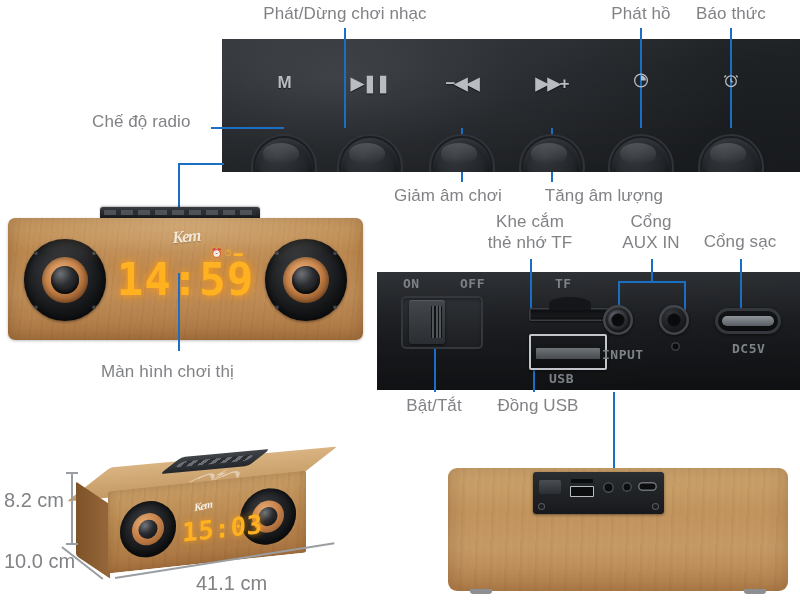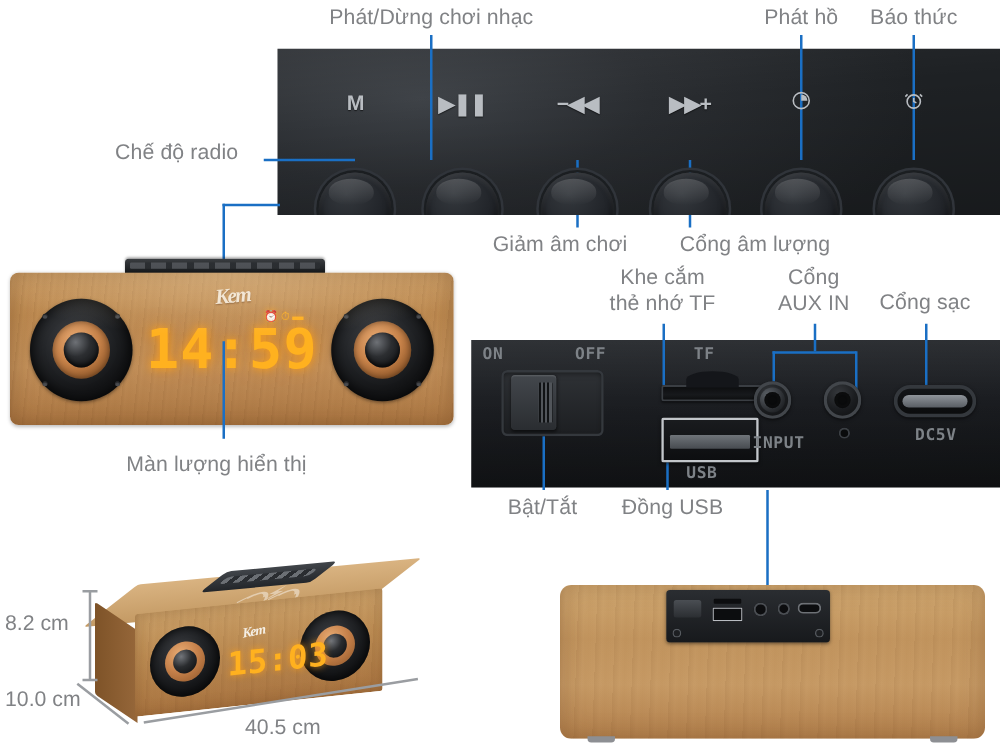--- a/index.html
+++ b/index.html
@@ -268,21 +268,21 @@
   .sp3d-panel:after{
     content:"";position:absolute;left:6px;top:5px;width:64px;height:6px;
     background:repeating-linear-gradient(90deg,#6b6f74 0 5px,#2a2d31 5px 10px);
     border-radius:3px;
   }
   .wireless-mark{
     position:absolute;left:122px;top:8px;width:46px;height:22px;
     transform:skewX(-52deg) skewY(-6deg);opacity:.55;
   }
   .dim-arrow{position:absolute;background:#9a9da1;}
-  .dim-text{position:absolute;font-size:17px;color:#808285;white-space:nowrap;}
+  .dim-text{position:absolute;font-size:20px;color:#808285;white-space:nowrap;}
 
   
   #speaker-rear{position:absolute;left:448px;top:468px;width:340px;height:123px;}
   .rear-wood{
     position:absolute;inset:0;border-radius:9px;
     background:
       repeating-linear-gradient(92deg, rgba(120,76,34,.10) 0px, rgba(120,76,34,0) 5px, rgba(168,118,62,.08) 9px, rgba(120,76,34,0) 15px),
       linear-gradient(180deg,#d0a871 0%,#c2955f 35%,#c79b66 65%,#b2804c 100%);
     box-shadow:inset 0 0 20px rgba(90,52,20,.28);
   }
@@ -331,21 +331,21 @@
 
 <div class="lbl center" style="left:731px;top:4px;">Báo thức</div>
 <div class="ln v" style="left:730px;top:28px;height:100px;"></div>
 
 <div class="lbl" style="left:92px;top:112px;">Chế độ radio</div>
 <div class="ln h" style="left:211px;top:127px;width:73px;"></div>
 
 <div class="lbl center" style="left:448px;top:186px;">Giảm âm chơi</div>
 <div class="ln v" style="left:461px;top:128px;height:54px;"></div>
 
-<div class="lbl center" style="left:604px;top:186px;">Cổng âm lượng</div>
+<div class="lbl center" style="left:604px;top:186px;">Tăng âm lượng</div>
 <div class="ln v" style="left:551px;top:128px;height:54px;"></div>
 
 <div class="ln h" style="left:178px;top:163px;width:46px;"></div>
 <div class="ln v" style="left:178px;top:163px;height:54px;"></div>
 
 <div id="speaker-main">
   <div class="top-strip"></div>
   <div class="wood-body">
     <div class="brand">Kem</div>
 
@@ -365,24 +365,24 @@
       <div class="scr" style="left:10px;bottom:12px;"></div>
       <div class="scr" style="right:10px;bottom:12px;"></div>
     </div>
 
     <div class="led-icons">⏰⏱▬</div>
     <div class="led-clock">14:59</div>
   </div>
 </div>
 
 <div class="ln v" style="left:178px;top:273px;height:78px;"></div>
-<div class="lbl" style="left:101px;top:362px;">Màn lượng hiển thị</div>
+<div class="lbl" style="left:101px;top:362px;">Màn hình chơi thị</div>
 
 <div id="port-panel">
-  <span class="pp-txt" style="left:9px;top:4px;">ON</span>
+  <span class="pp-txt" style="left:26px;top:4px;">ON</span>
   <span class="pp-txt" style="left:83px;top:4px;">OFF</span>
   <span class="pp-txt" style="left:178px;top:4px;">TF</span>
   <span class="pp-txt" style="left:172px;top:99px;">USB</span>
   <span class="pp-txt" style="left:225px;top:75px;">INPUT</span>
   <span class="pp-txt" style="left:355px;top:69px;">DC5V</span>
 
   <div class="switch-frame">
     <div class="switch-knob"></div>
   </div>
   <div class="tf-slot"></div>
@@ -442,21 +442,21 @@
 
 <div class="dim-arrow" style="left:71px;top:472px;width:1.5px;height:72px;"></div>
 <div class="dim-arrow" style="left:66px;top:472px;width:12px;height:1.5px;"></div>
 <div class="dim-arrow" style="left:66px;top:543px;width:12px;height:1.5px;"></div>
 <div class="dim-text" style="left:4px;top:489px;">8.2 cm</div>
 
 <div class="dim-arrow" style="left:62px;top:546px;width:52px;height:1.5px;transform:rotate(38deg);transform-origin:left center;"></div>
 <div class="dim-text" style="left:4px;top:550px;">10.0 cm</div>
 
 <div class="dim-arrow" style="left:115px;top:577px;width:222px;height:1.5px;transform:rotate(-9deg);transform-origin:left center;"></div>
-<div class="dim-text" style="left:196px;top:572px;">40.5 cm</div>
+<div class="dim-text" style="left:196px;top:572px;">41.1 cm</div>
 
 <div id="speaker-rear">
   <div class="rear-wood"></div>
   <div class="rear-plate">
     <div class="rp-el" style="left:6px;top:8px;width:22px;height:14px;border-radius:2px;background:linear-gradient(180deg,#4a4e53,#2b2e32);"></div>
     <div class="rp-el" style="left:38px;top:7px;width:22px;height:4px;border-radius:1px;"></div>
     <div class="rp-el" style="left:37px;top:14px;width:24px;height:11px;border-radius:1px;box-shadow:inset 0 0 0 1px #b9bdc2;"></div>
     <div class="rp-el" style="left:70px;top:10px;width:11px;height:11px;border-radius:50%;box-shadow:inset 0 0 0 1.5px #4a4e53;"></div>
     <div class="rp-el" style="left:89px;top:10px;width:10px;height:10px;border-radius:50%;box-shadow:inset 0 0 0 1.5px #4a4e53;"></div>
     <div class="rp-el" style="left:105px;top:10px;width:19px;height:9px;border-radius:5px;box-shadow:inset 0 0 0 1.5px #6d7176;"></div>

